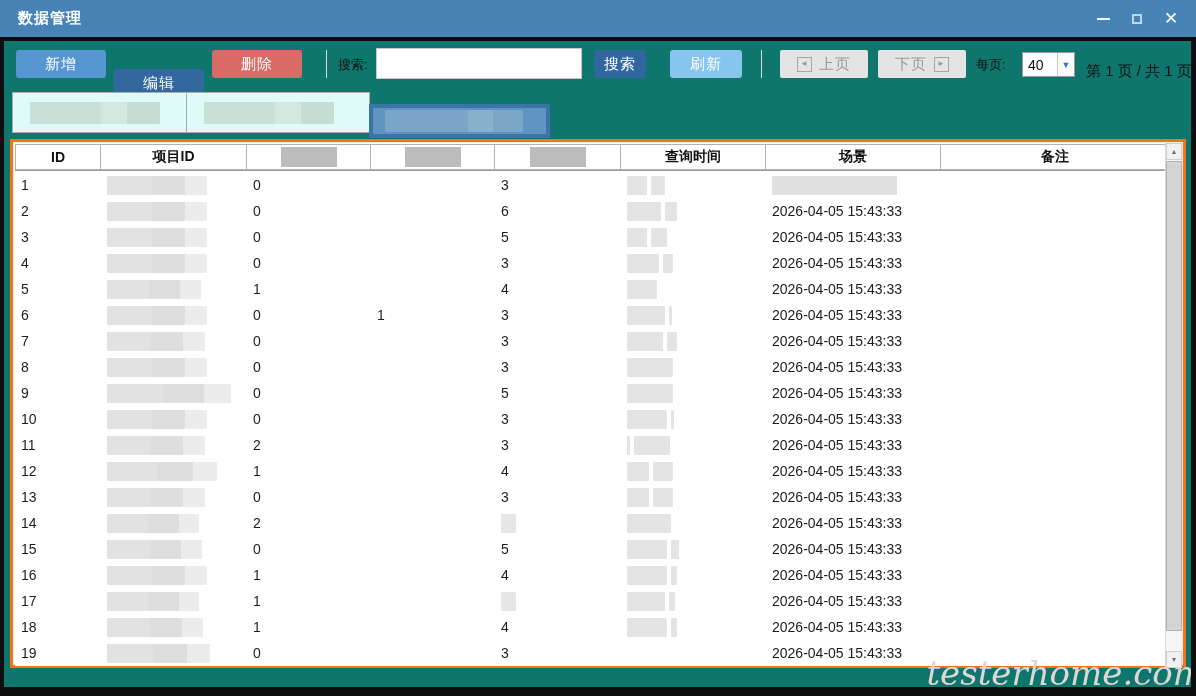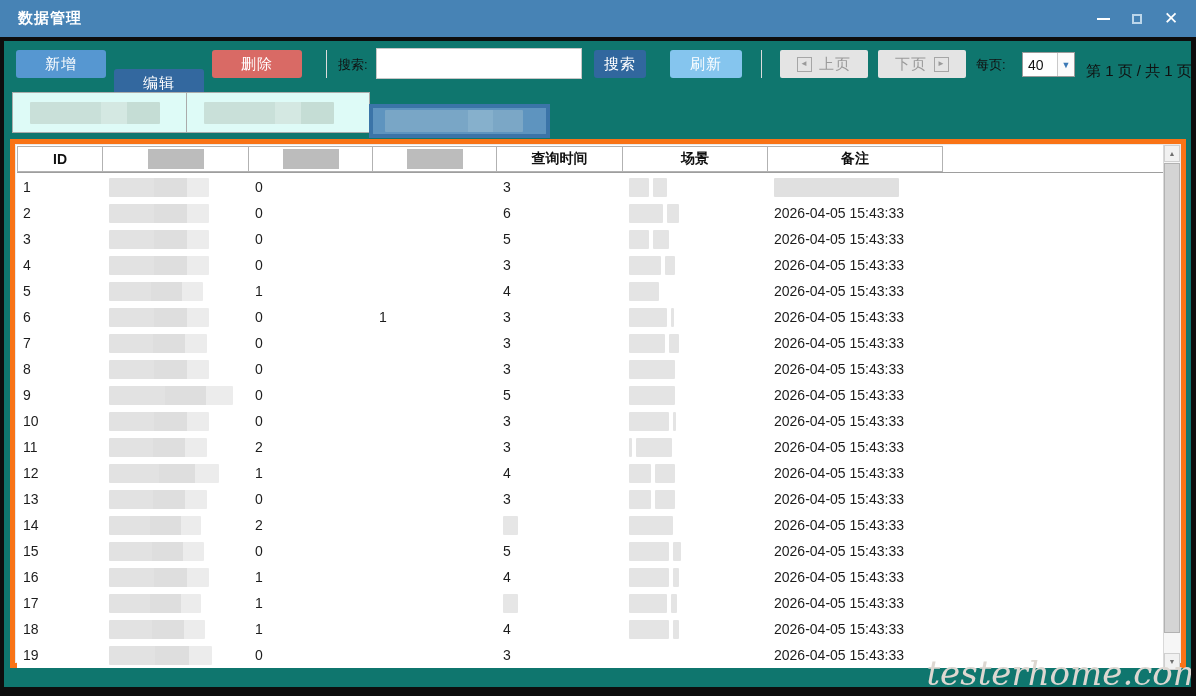--- a/index.html
+++ b/index.html
@@ -79,21 +79,21 @@
     background:#5e94bf; border:4px solid #3b74a8; z-index:5;
   }
   .tab-redact{ height:22px; margin-left:17px; border-radius:1px; }
   .tab-mint .tab-redact{ width:130px;
     background:linear-gradient(90deg,#c9e0d9 0 55%, #d4e8e2 55% 75%, #c5ddd5 75% 100%); }
   .tab-active .tab-redact{ width:138px; margin-left:12px;
     background:linear-gradient(90deg,#79a6c6 0 60%, #86b0cc 60% 78%, #7ba7c6 78% 100%); }
   
   .table{
     position:absolute; left:6px; top:98px; width:1176px; height:529px;
-    border:5px solid #f97316; box-shadow: inset 0 0 0 1px #e9e9e9; background:#fff;
+    border:3px solid #f97316; box-shadow: inset 0 0 0 1px #e9e9e9; background:#fff;
   }
   .thead{
     position:absolute; left:2px; top:2px; width:1155px; height:27px;
     display:grid; grid-template-columns:86px 146px 124px 124px 126px 145px 175px auto;
     border-bottom:1px solid #9e9e9e;
   }
   .th{
     border:1px solid #b2b2b2; border-left:none; display:flex; align-items:center; justify-content:center;
     font-size:14px; font-weight:bold; color:#111; background:#fff;
   }
@@ -182,20 +182,21 @@
   <div class="tab tab-mint tab2">
     <span class="tab-redact"></span>
   </div>
   <div class="tab tab-active tab3">
     <span class="tab-redact"></span>
   </div>
 
   <div class="table">
     <div class="thead">
         <div class="th">ID</div>
+        <div class="th">项目ID</div>
         <div class="th">
           <span class="th-redact"></span>
         </div>
         <div class="th">
           <span class="th-redact"></span>
         </div>
         <div class="th">
           <span class="th-redact"></span>
         </div>
         <div class="th">查询时间</div>

